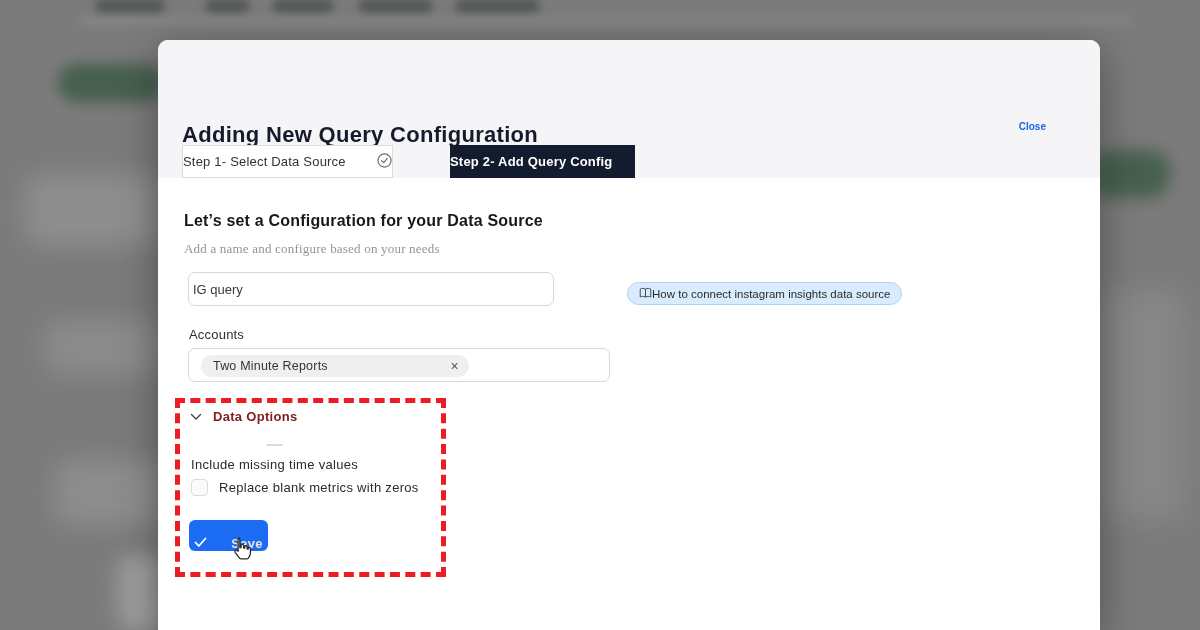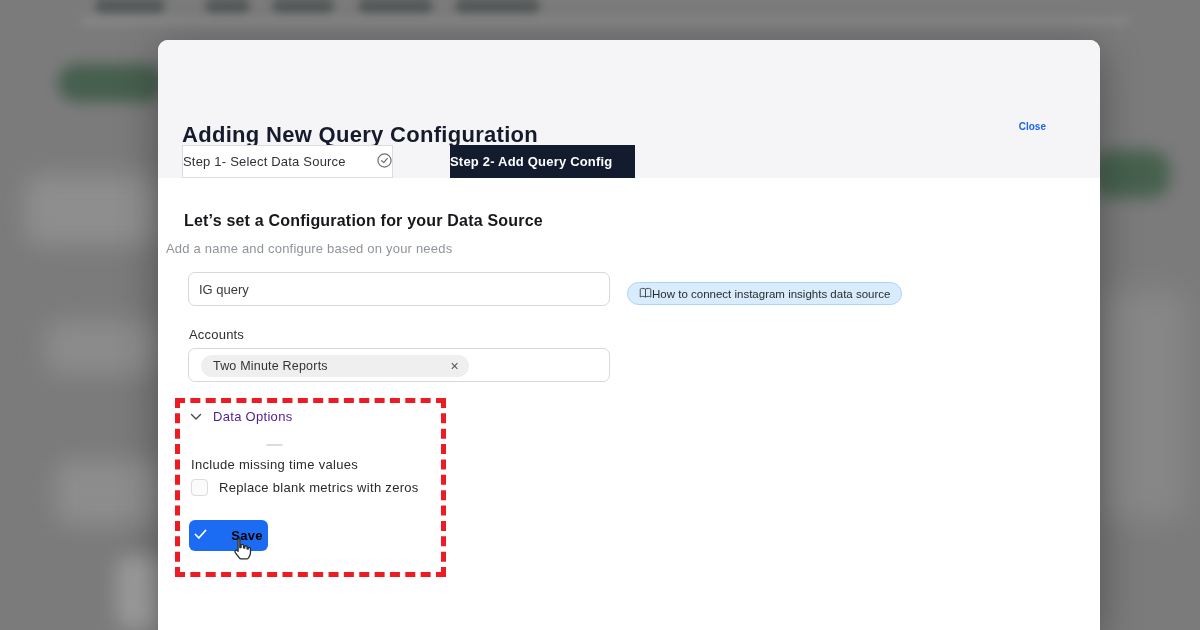--- a/index.html
+++ b/index.html
@@ -66,28 +66,28 @@
     left:244px;width:185px;background:var(--tab-dark);color:#ffffff;font-weight:700;margin-left:48px;
   }
   .icon-svg{display:inline-block;vertical-align:middle;}
 
   
   .intro-heading{
     position:absolute;left:26px;top:172px;
     font-size:16px;font-weight:700;color:#17181c;letter-spacing:.2px;
   }
   .intro-sub{
-    position:absolute;left:8px;top:201px;
-    font-size:13px;color:#8f949c;letter-spacing:.2px;
+    position:absolute;left:26px;top:201px;
+    font-size:13px;color:#8f949c;letter-spacing:.2px;font-family:Liberation Serif, serif;
   }
   .name-input{
-    position:absolute;left:30px;top:232px;width:422px;height:34px;
+    position:absolute;left:30px;top:232px;width:366px;height:34px;
     border:1px solid #d8d8dc;border-radius:7px;
     font-family:"Liberation Sans", sans-serif;
-    font-size:13px;color:#3a3a3a;padding:0 10px;outline:none;background:#fff;
+    font-size:13px;color:#3a3a3a;padding:0 4px;outline:none;background:#fff;
   }
   .help-badge{
     position:absolute;left:469px;top:242px;height:23px;
     display:flex;align-items:center;padding:0 11px;
     background:var(--badge-bg);border:1px solid var(--badge-border);
     border-radius:12px;font-size:11.5px;color:#2c2c2c;cursor:pointer;white-space:nowrap;
   }
   .accounts-label{
     position:absolute;left:31px;top:287px;font-size:13px;color:#2e2e2e;letter-spacing:.2px;
   }
@@ -104,36 +104,36 @@
   .chip-remove{color:#555;font-size:14px;cursor:pointer;line-height:1;}
 
   .annotation-box{
     position:absolute;left:17px;top:358px;width:271px;height:179px;
     border:5px dashed var(--annotation-red);pointer-events:none;
   }
   .data-options-row{
     position:absolute;left:32px;top:366px;height:20px;
     display:flex;align-items:center;gap:11px;cursor:pointer;
   }
-  .data-options-label{font-size:13px;color:#4c1d95;letter-spacing:.3px;}
+  .data-options-label{font-size:13px;color:#7f1d1d;letter-spacing:.3px;font-weight:bold;}
   .checkbox-row{
     position:absolute;left:33px;height:18px;
     display:flex;align-items:center;gap:11px;cursor:pointer;
   }
   .cb-row-1{top:404px;flex-direction:column;}
   .cb-row-2{top:438px;}
   .checkbox{
     width:17px;height:17px;border:1px solid #dcdcdc;border-radius:4px;background:#fbfbfb;
   }
   .checkbox-label{font-size:13px;color:#2b2b2b;letter-spacing:.3px;}
   .save-button{
     position:absolute;left:31px;top:480px;width:79px;height:31px;
     background:var(--save-blue);border:none;border-radius:6px;
-    color:#000000;font-family:"Liberation Sans", sans-serif;font-size:13px;font-weight:700;
-    display:flex;align-items:center;justify-content:center;gap:24px;cursor:pointer;
+    color:#e5e5e5;font-family:"Liberation Sans", sans-serif;font-size:13px;font-weight:700;
+    display:flex;align-items:flex-end;justify-content:center;gap:24px;cursor:pointer;
     letter-spacing:.3px;
   }
   .cursor-icon{
     position:absolute;left:72px;top:496px;width:24px;height:24px;pointer-events:none;
   }
 </style>
 </head>
 <body>
 
 <div class="blur-blob pill-1"></div>

